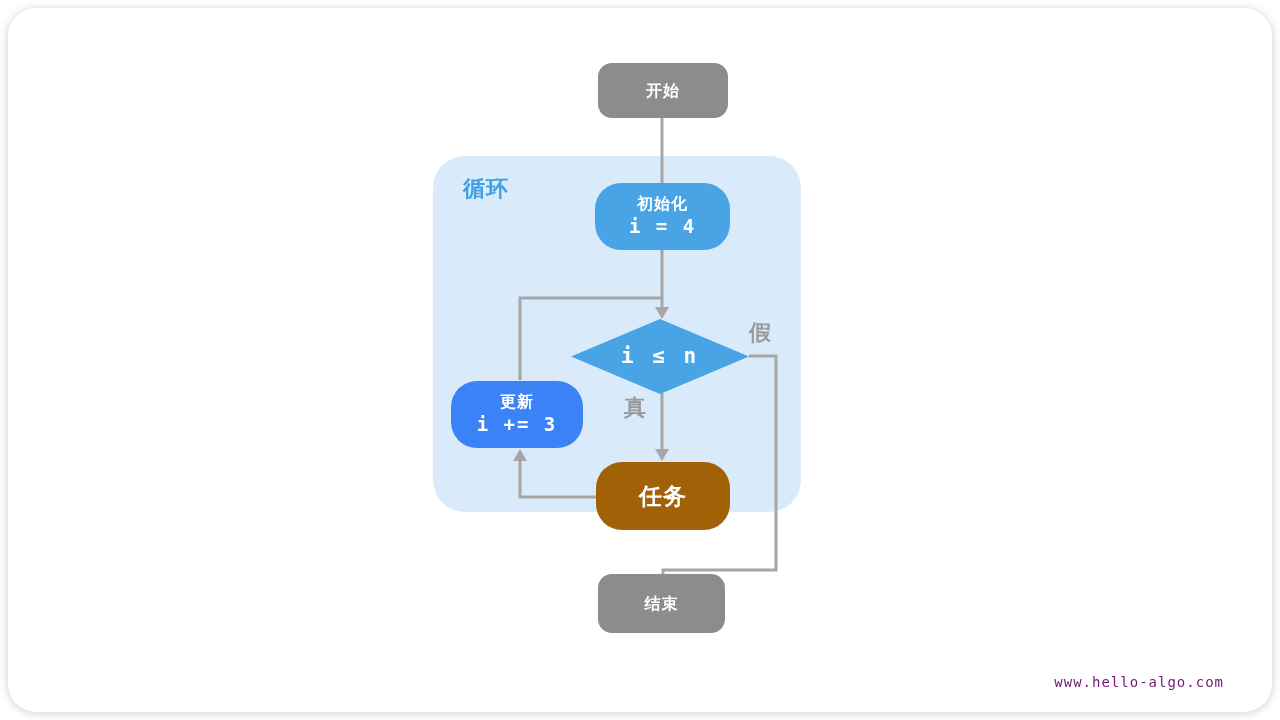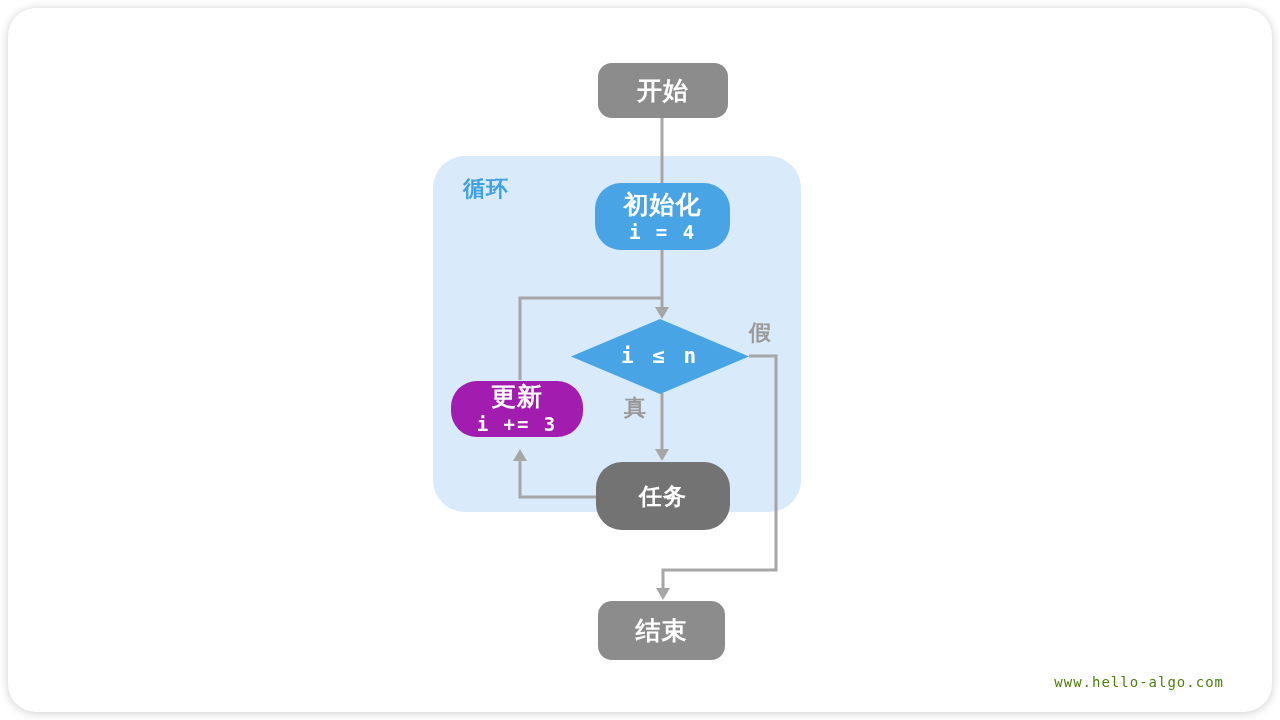--- a/index.html
+++ b/index.html
@@ -23,48 +23,48 @@
     color: #3fa0e4; font-size: 22px; font-weight: 700; letter-spacing: 1px;
   }
 
   svg.connectors { position: absolute; left: 0; top: 0; width: 1280px; height: 720px; }
 
   .node {
     position: absolute; display: flex; flex-direction: column;
     align-items: center; justify-content: center;
     color: #ffffff; font-weight: 700; text-align: center; border-radius: 26px;
   }
-  .node .title { font-size: 25px; letter-spacing: 1px; line-height: 1.25; }
+  .node .title { font-size: 16px; letter-spacing: 1px; line-height: 1.25; }
   .node .code  {
     font-family: "DejaVu Sans Mono", "Liberation Mono", monospace;
     font-size: 19px; font-weight: 700; letter-spacing: 2px; line-height: 1.3;
   }
 
   .node-start { left: 590px; top: 55px;  width: 130px; height: 55px; background: #8c8c8c; border-radius: 14px; }
   .node-init  { left: 587px; top: 175px; width: 135px; height: 67px; background: #49a4e6; }
   .node-cond  {
     left: 563px; top: 311px; width: 178px; height: 75px; background: #49a4e6;
     clip-path: polygon(50% 0, 100% 50%, 50% 100%, 0 50%);
   }
   .node-cond .code { font-size: 21px; letter-spacing: 3px; text-align: center; }
-  .node-update{ left: 443px; top: 373px; width: 132px; height: 56px; background: #a21caf; }
-  .node-task  { left: 588px; top: 454px; width: 134px; height: 68px; background: #737373; justify-content: center; }
+  .node-update{ left: 443px; top: 373px; width: 132px; height: 67px; background: #3b82f6; }
+  .node-task  { left: 588px; top: 454px; width: 134px; height: 68px; background: #a16207; justify-content: center; }
   .node-task .title { font-size: 23px; }
-  .node-end   { left: 590px; top: 593px; width: 127px; height: 59px; background: #8c8c8c; border-radius: 14px; }
+  .node-end   { left: 590px; top: 566px; width: 127px; height: 59px; background: #8c8c8c; border-radius: 14px; }
 
   .branch-label {
     position: absolute; color: #999999; font-size: 22px; font-weight: 700;
   }
   .branch-false { left: 741px; top: 310px; }
   .branch-true  { left: 616px; top: 385px; }
 
   .watermark {
     position: absolute; right: 48px; bottom: 22px;
     font-family: "DejaVu Sans Mono", "Liberation Mono", monospace;
-    font-size: 14px; color: #4d7c0f; letter-spacing: 1px;
+    font-size: 14px; color: #701a75; letter-spacing: 1px;
   }
 </style>
 </head>
 <body>
 
 <div class="canvas">
   <div class="card">
 
     <div class="loop-region">
       <span class="loop-label">循环</span>

